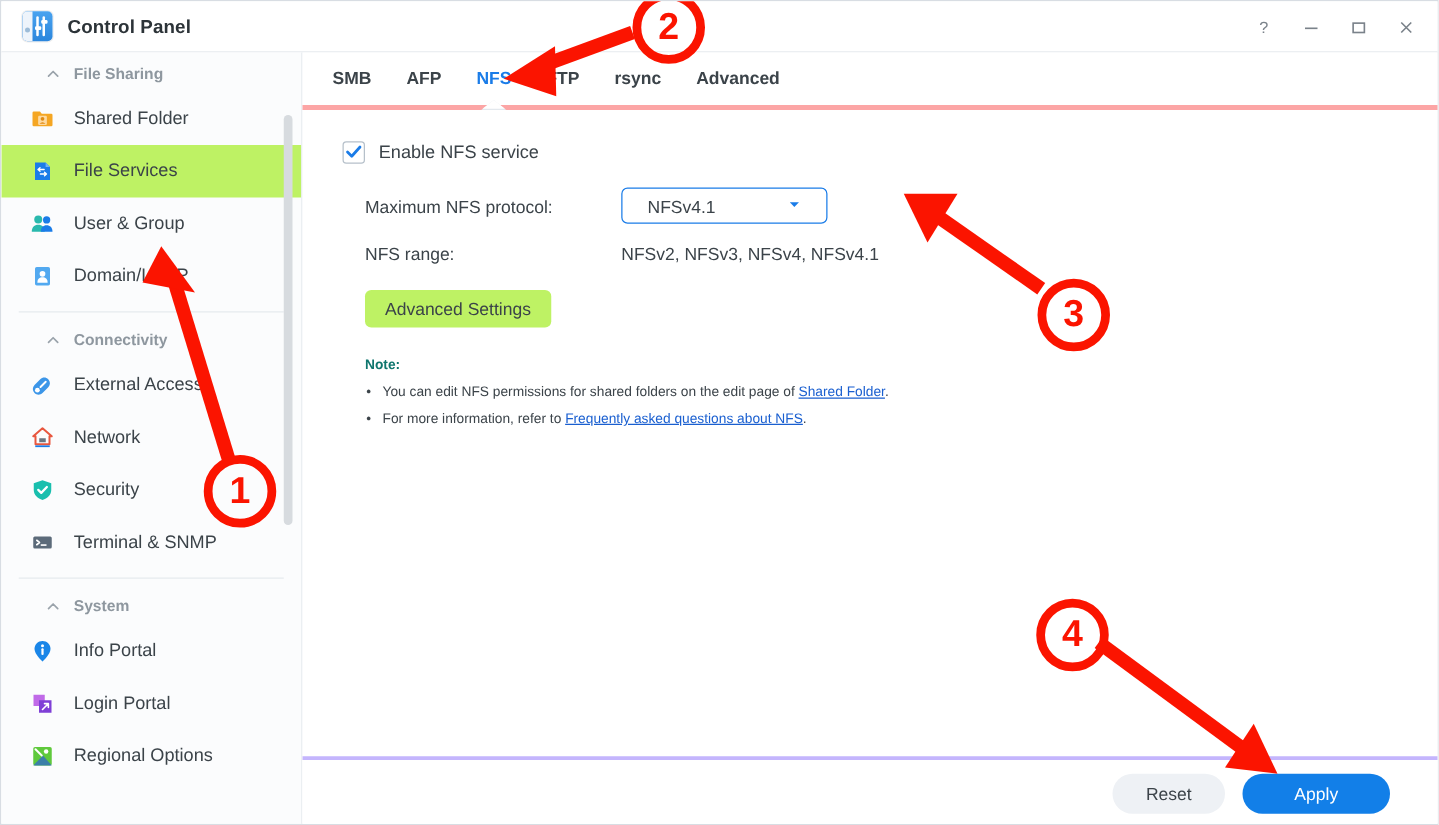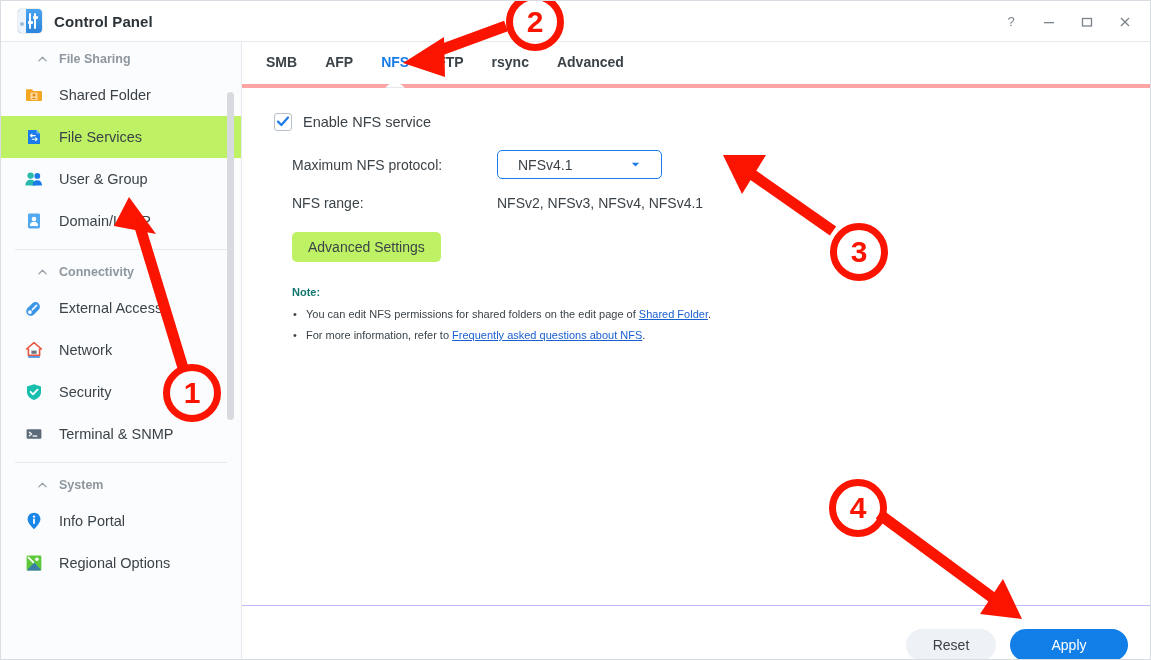--- a/index.html
+++ b/index.html
@@ -350,25 +350,25 @@
     color: #1a5fd0;
     text-decoration: underline;
   }
 
   .footer {
     position: absolute;
     left: 0;
     bottom: 0;
     width: 910px;
     height: 56px;
-    border-top: 1px solid #c4b5fd;
-    display: flex;
-    align-items: flex-end;
+    border-top: 3px solid #c4b5fd;
+    display: flex;
+    align-items: center;
     justify-content: flex-end;
-    padding-right: 24px;
+    padding-right: 40px;
     box-sizing: border-box;
     background: #ffffff;
   }
   .btn {
     height: 32px;
     min-width: 90px;
     border-radius: 16px;
     display: inline-flex;
     align-items: center;
     justify-content: center;
@@ -579,20 +579,30 @@
         <span class="ico">
           <svg width="20" height="20" viewBox="0 0 20 20">
             <path d="M10 1.8 C6.4 1.8 3.6 4.6 3.6 8.2 C3.6 12.4 10 18.2 10 18.2 C10 18.2 16.4 12.4 16.4 8.2 C16.4 4.6 13.6 1.8 10 1.8 Z" fill="#1a86e8"></path>
             <circle cx="10" cy="5.6" r="1.2" fill="#ffffff"></circle>
             <rect x="9.1" y="7.6" width="1.8" height="5.4" rx="0.8" fill="#ffffff"></rect>
           </svg>
         </span>
         <span class="lbl">Info Portal</span>
       </div>
 
+      <div class="nav-item">
+        <span class="ico">
+          <svg width="20" height="20" viewBox="0 0 20 20">
+            <rect x="2.8" y="2.8" width="9" height="9" fill="#c06ae8"></rect>
+            <rect x="7.2" y="7.2" width="10" height="10" fill="#7f3fd6"></rect>
+            <path d="M10 14.6 L14.4 10.2 M11.6 9.9 L14.7 9.9 L14.7 13" stroke="#ffffff" stroke-width="1.3" fill="none" stroke-linecap="round" stroke-linejoin="round"></path>
+          </svg>
+        </span>
+        <span class="lbl">Login Portal</span>
+      </div>
 
       <div class="nav-item">
         <span class="ico">
           <svg width="20" height="20" viewBox="0 0 20 20">
             <rect x="2.6" y="2.6" width="14.8" height="14.8" rx="1.4" fill="#5fc93c"></rect>
             <path d="M2.6 17.4 L10.4 9.4 L17.4 17.4 Z" fill="#3b7fa8"></path>
             <path d="M4.4 4.4 L9.4 9.4" stroke="#ffffff" stroke-width="1.6" stroke-linecap="round"></path>
             <circle cx="12.9" cy="6.2" r="1.8" fill="#ffffff"></circle>
           </svg>
         </span>

